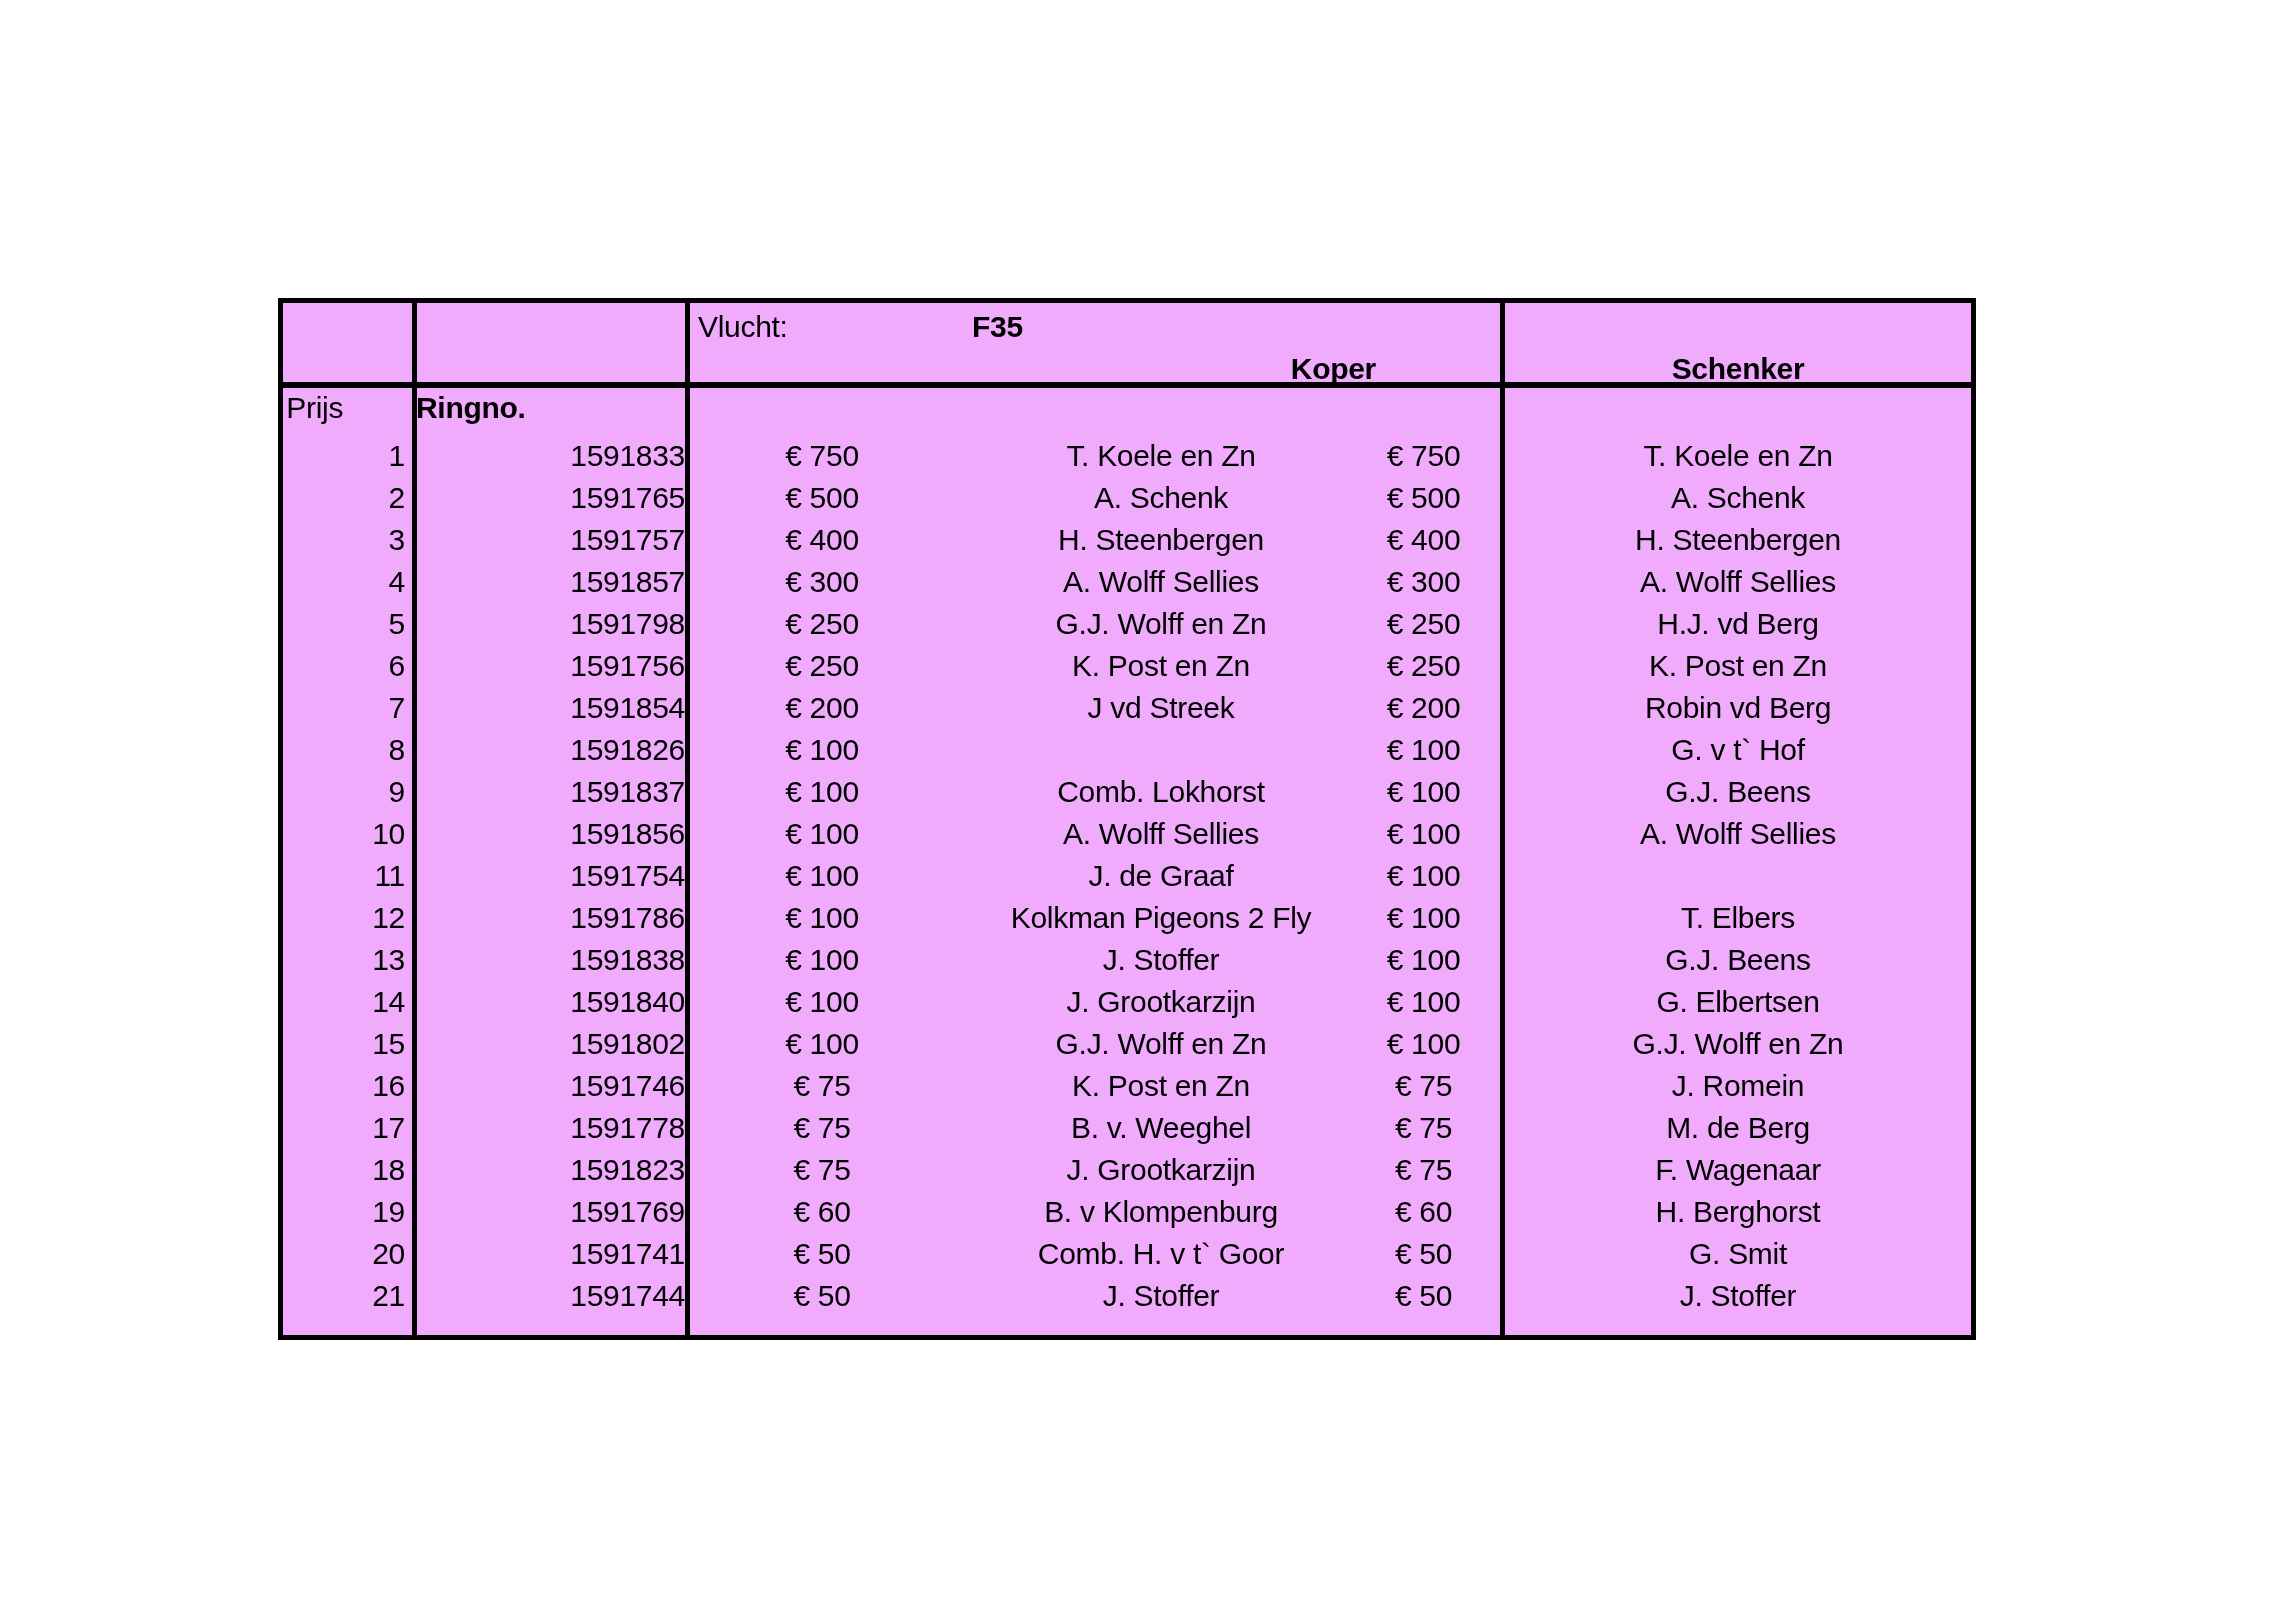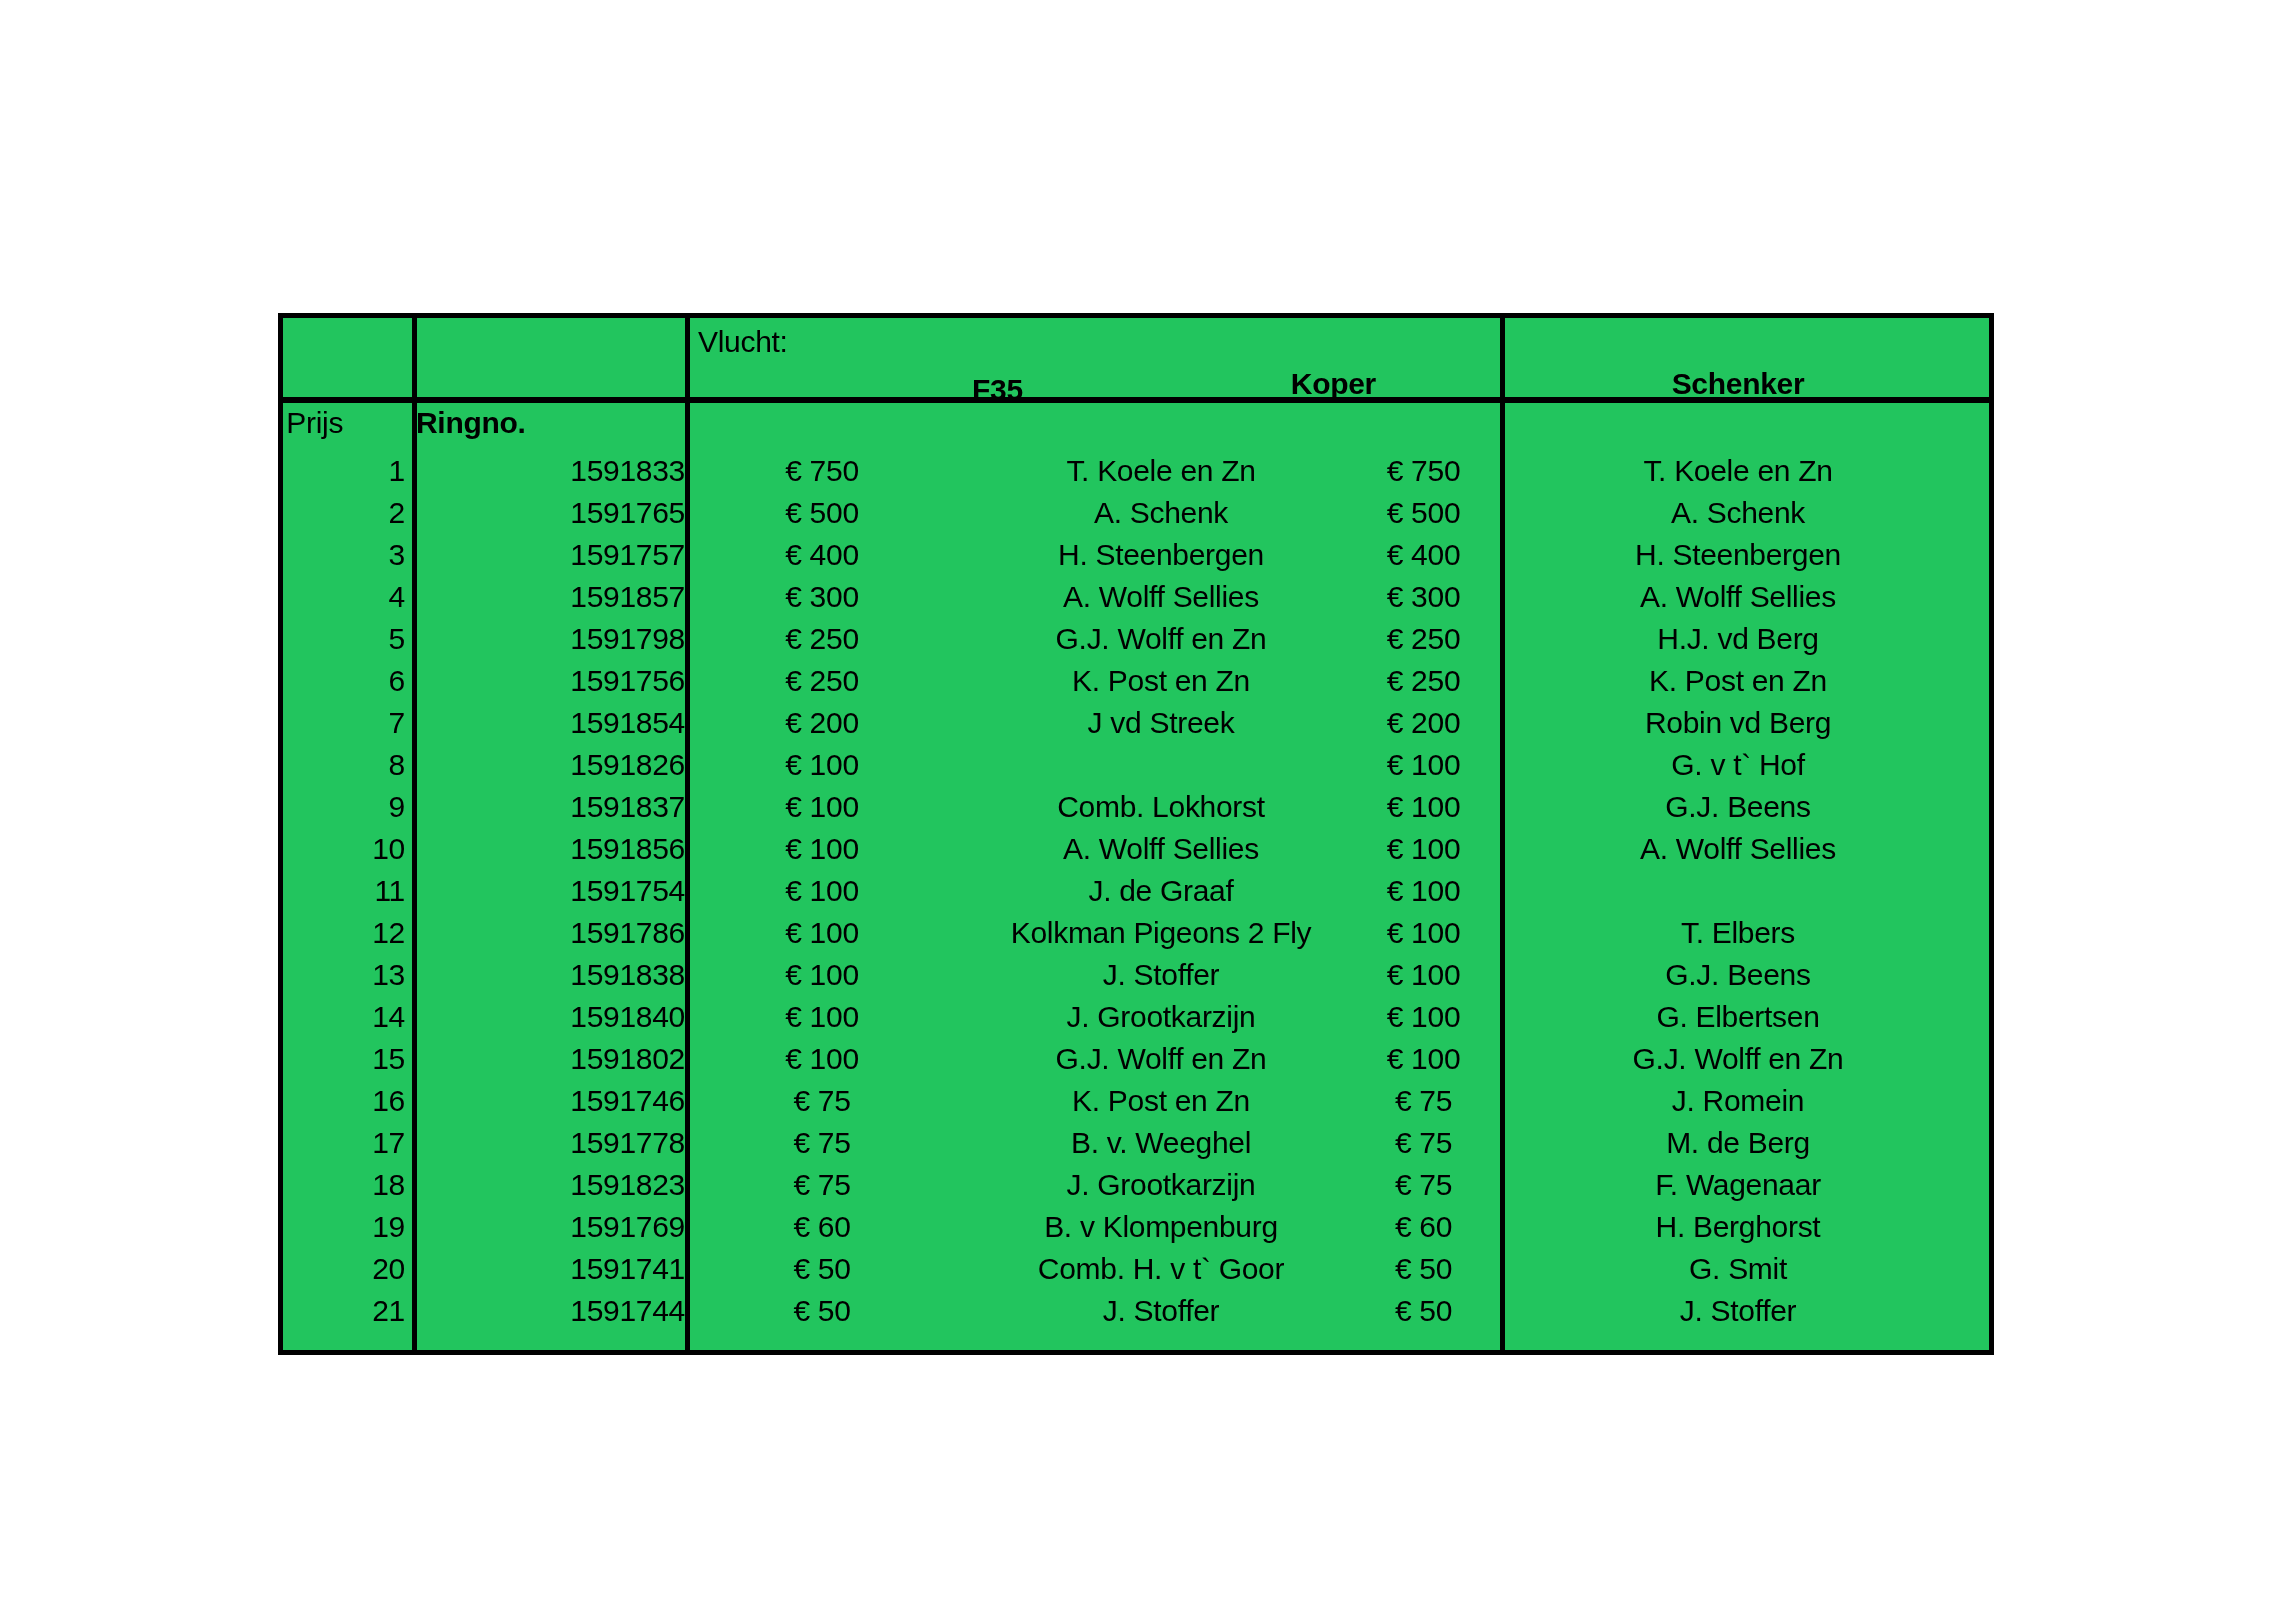--- a/index.html
+++ b/index.html
@@ -7,41 +7,40 @@
     position:relative;
     width:2295px;
     height:1623px;
     background:#ffffff;
     font-family:"Liberation Sans", sans-serif;
     color:#000;
     overflow:hidden;
   }
   .sheet-table{
     position:absolute;
-    left:278px; top:313px;
+    left:278px; top:298px;
     width:1688px; height:1032px;
     border:5.2px solid #000;
-    background:#22c55e;
-    padding-left:18px;
+    background:#f0abfc;
   }
   .vline{position:absolute;top:0;bottom:0;width:4.6px;background:#000;}
   .v1{left:129px}
   .v2{left:402px}
   .v3{left:1217px}
   .hline{position:absolute;left:0;right:0;top:79px;height:5.9px;background:#000;}
   .cell{
     position:absolute;
     font-size:30px;
     line-height:37px;
     letter-spacing:-0.3px;
     white-space:nowrap;
   }
   .bold{font-weight:bold;}
   .vlucht-label{left:415px;top:4.6px;}
-  .vlucht-value{left:689px;top:4.6px;margin-top:48px;}
+  .vlucht-value{left:689px;top:4.6px;}
   .koper-header{left:663px;width:430px;top:47px;text-align:right;}
   .schenker-header{left:1222px;width:466px;top:47px;text-align:center;}
   .prijs-label{left:3.3px;top:86px;}
   .ringno-label{left:133px;width:269px;top:86px;text-align:left;font-weight:bold;}
   .rows{position:absolute;left:0;right:0;top:132px;}
   .row{position:relative;height:42px;}
   .row .cell{top:0;height:42px;line-height:42px;}
   .c-prijs{left:0;width:122px;text-align:right;}
   .c-ringno{left:133px;width:269px;text-align:right;}
   .c-bedrag1{left:408px;width:262px;text-align:center;}

